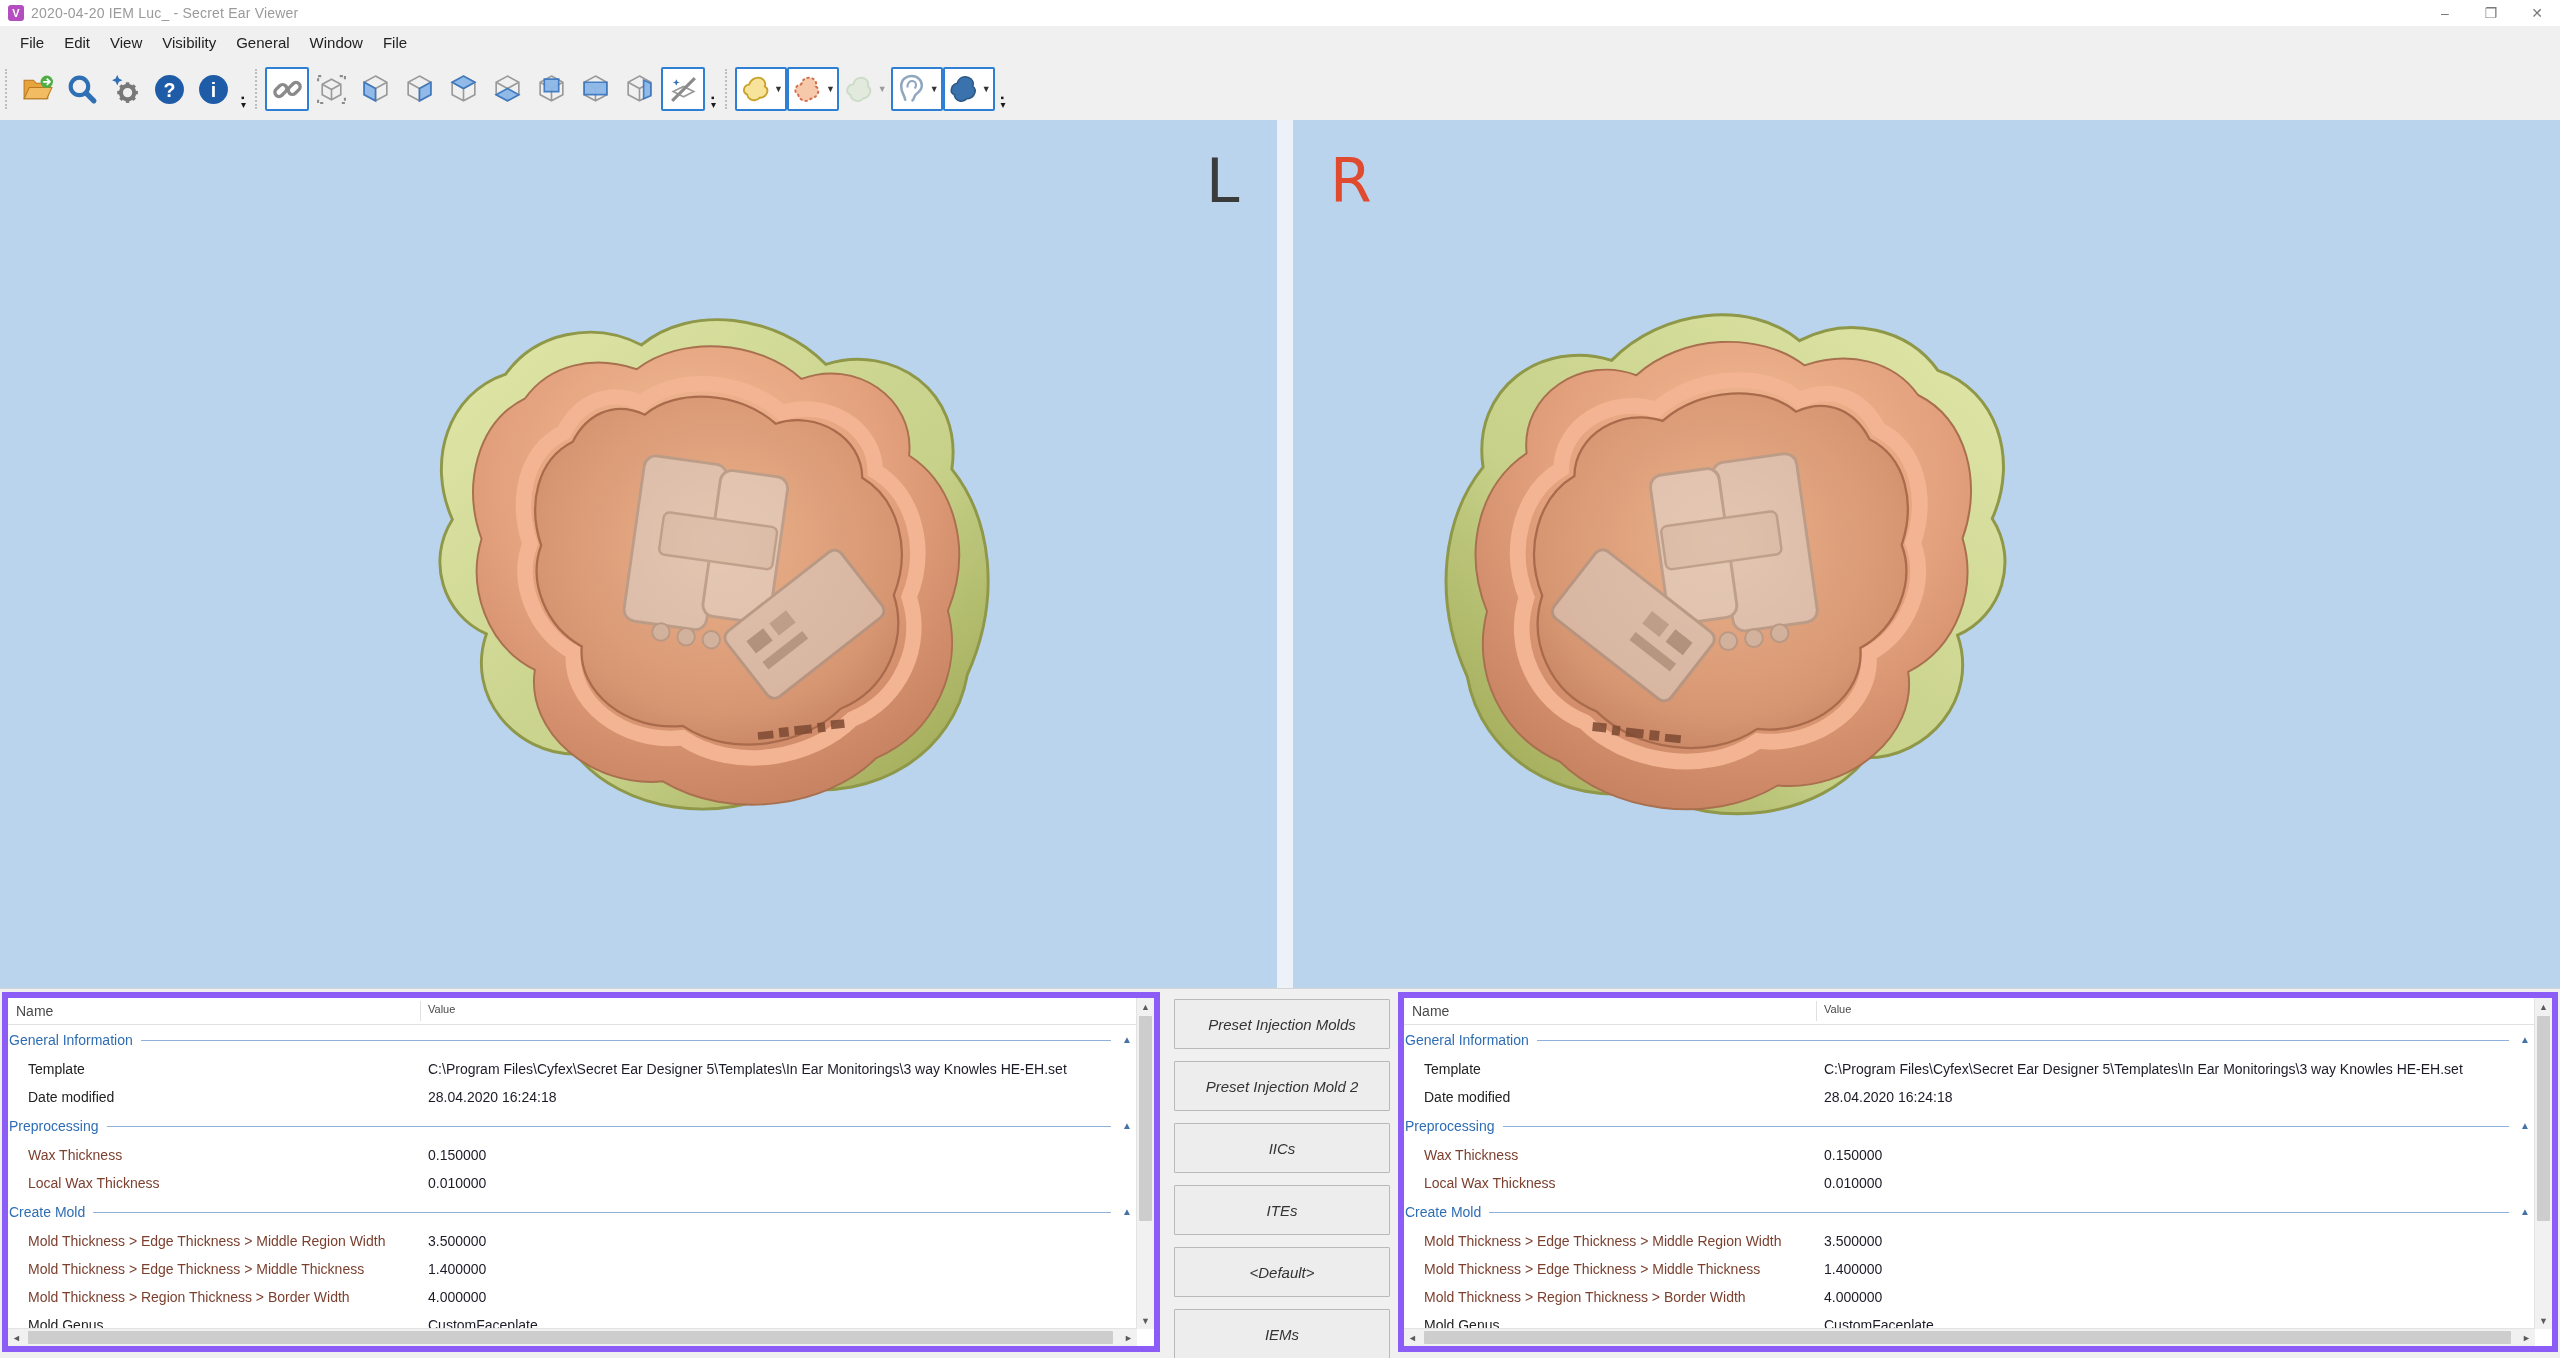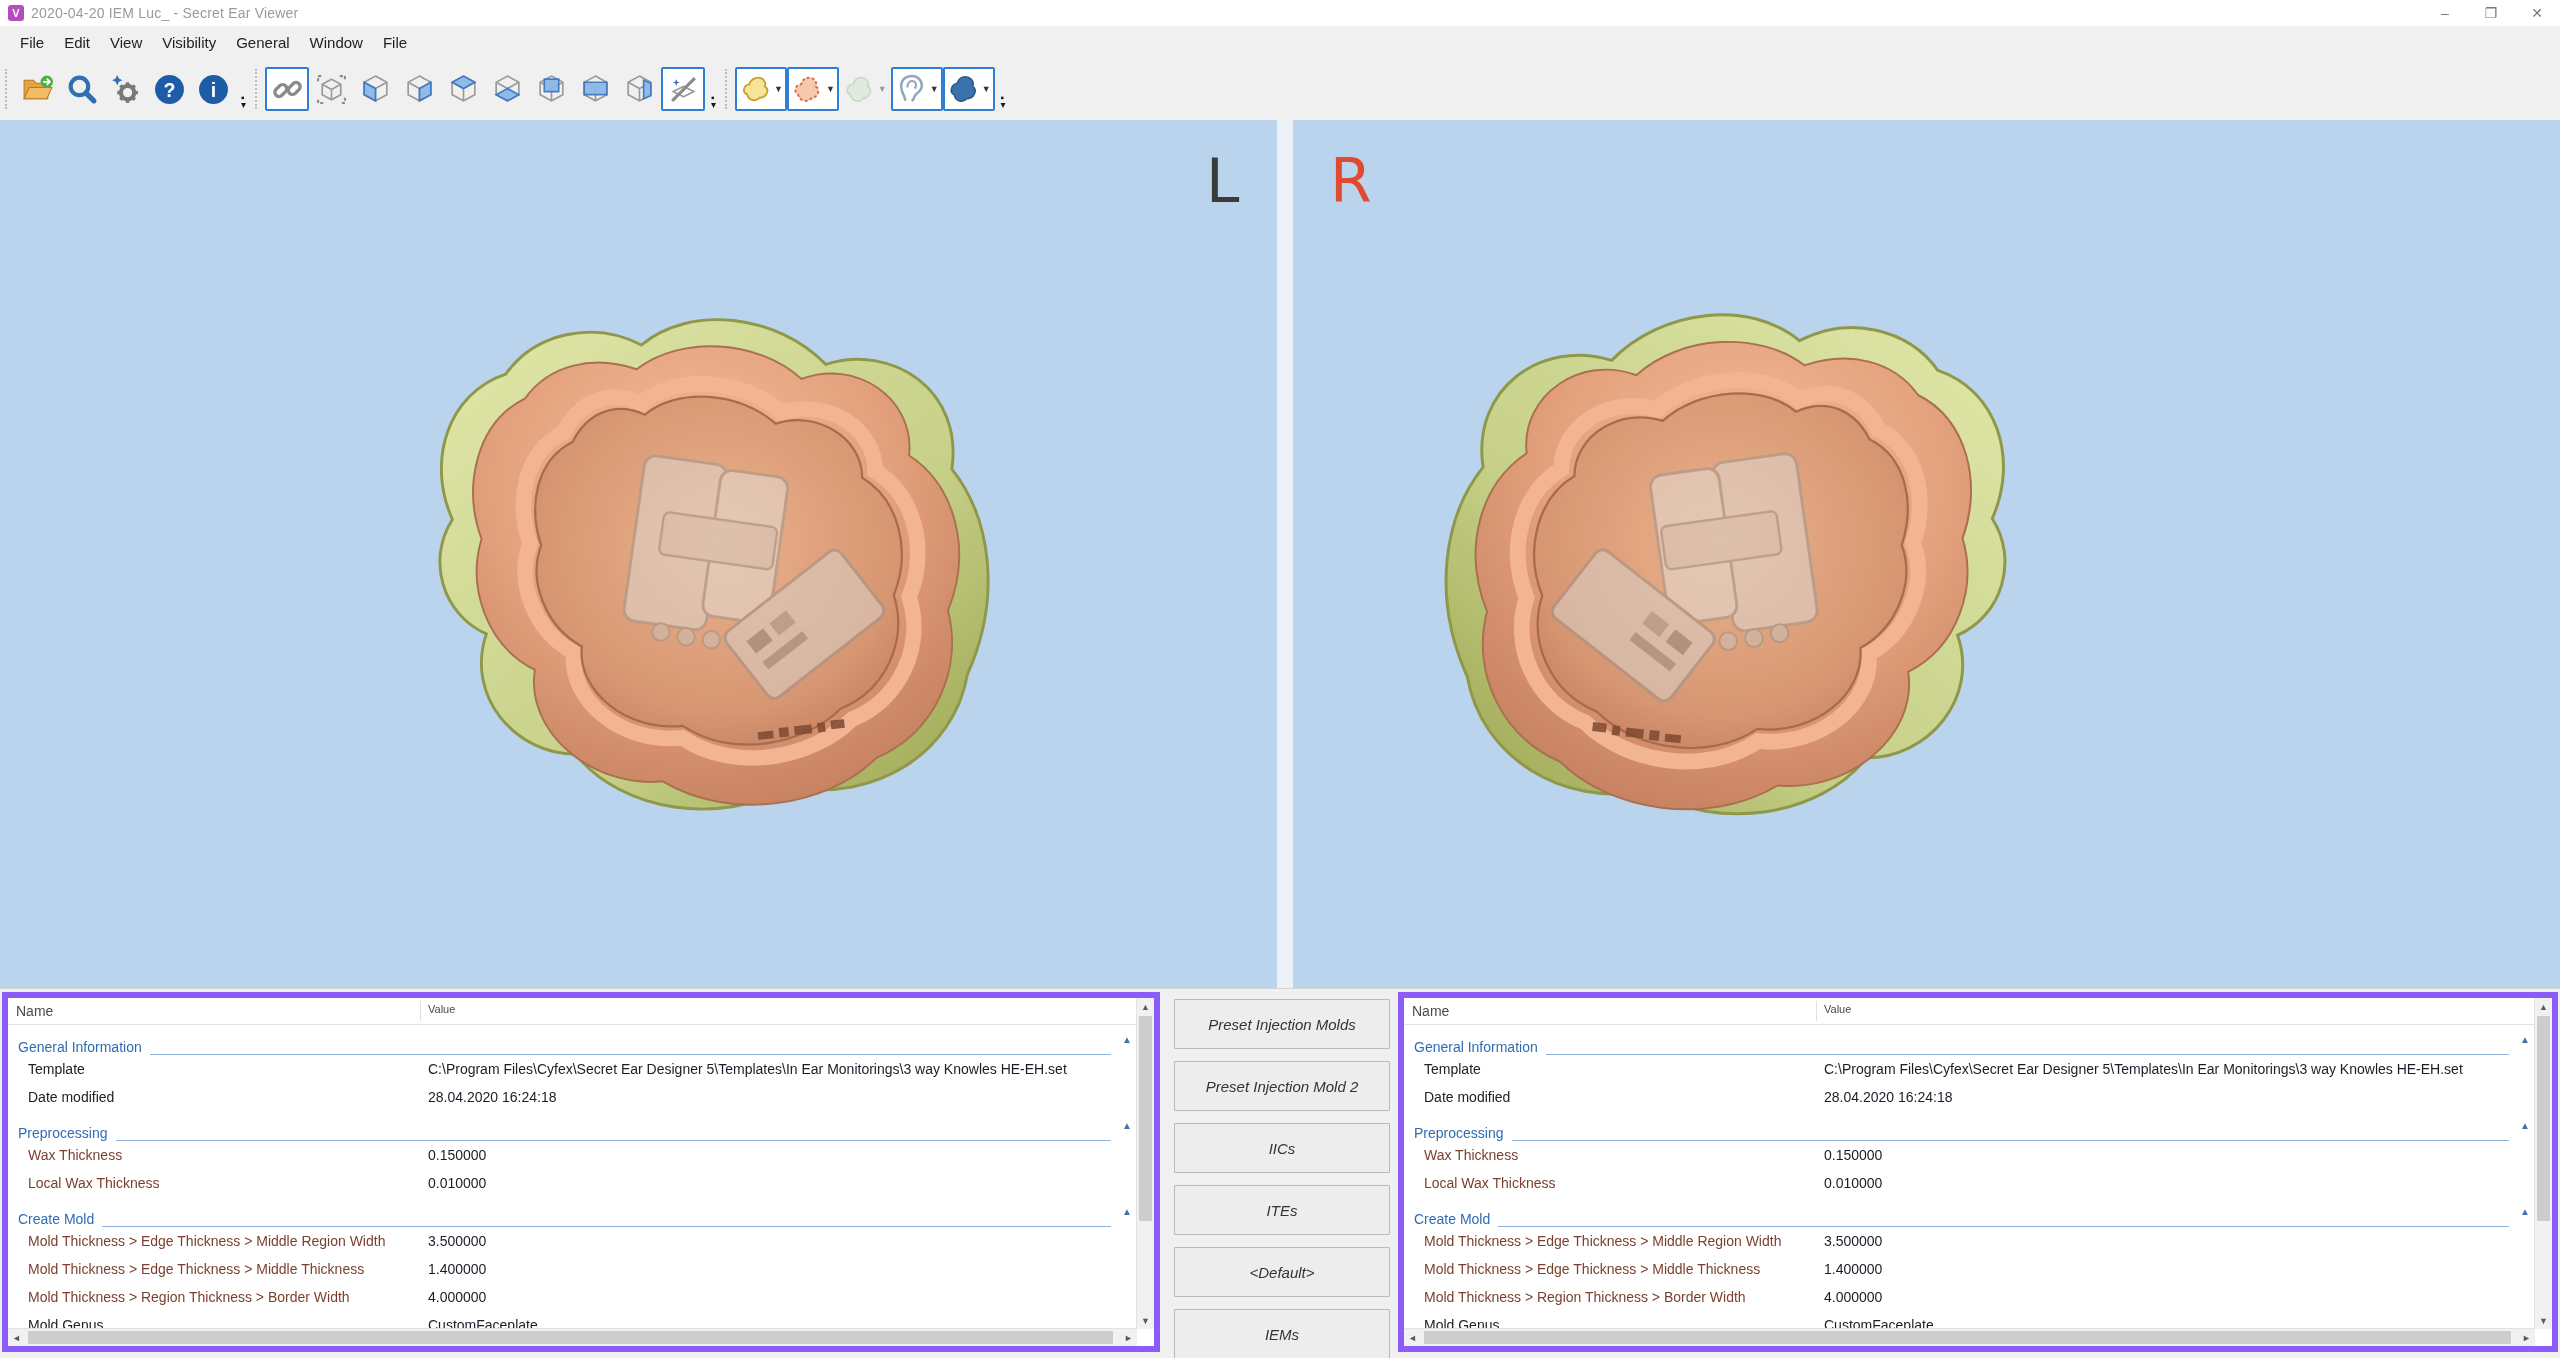--- a/index.html
+++ b/index.html
@@ -47,21 +47,21 @@
   .prop-table.right{left:1398px;width:1160px;}
   .pt-content{position:absolute;top:0;left:0;right:17px;bottom:17px;overflow:hidden;}
   .pt-head{height:26px;position:relative;border-bottom:1px solid #e2e2e2;}
   .pt-head .h-name{position:absolute;left:8px;top:5px;font-size:14px;color:#4a4a4a;}
   .pt-head .h-value{position:absolute;left:420px;top:5px;font-size:11px;color:#4a4a4a;}
   .pt-head .h-div{position:absolute;left:412px;top:3px;bottom:3px;width:1px;background:#e0e0e0;}
   .pt-row{height:28px;position:relative;}
   .pt-row .pt-name{position:absolute;left:20px;top:6px;font-size:14px;color:#222;white-space:nowrap;}
   .pt-row .pt-name.mod{color:#7b3f2e;}
   .pt-row .pt-value{position:absolute;left:420px;top:6px;font-size:14px;color:#1c1c28;white-space:nowrap;}
-  .pt-section{height:30px;position:relative;display:flex;align-items:flex-end;padding-left:10px;}
+  .pt-section{height:30px;position:relative;display:flex;align-items:center;padding-left:1px;}
   .pt-section .sec-label{font-size:14px;color:#2e6db4;white-space:nowrap;}
   .pt-section .sec-line{flex:1;border-top:1px solid #8fb0d8;margin:0 26px 0 8px;}
   .pt-section .sec-arrow{position:absolute;right:5px;top:9px;font-size:10px;color:#4472a8;}
   
   .vscroll{position:absolute;top:0;right:0;width:17px;bottom:17px;background:#f1f1f1;border-left:1px solid #e3e3e3;}
   .hscroll{position:absolute;left:0;right:17px;bottom:0;height:17px;background:#f1f1f1;border-top:1px solid #e3e3e3;}
   .sb-arrow{position:absolute;width:17px;height:17px;display:flex;align-items:center;justify-content:center;
     font-size:9px;color:#5a5a5a;}
   .vscroll .up{top:0;} .vscroll .down{bottom:0;}
   .hscroll .left{left:0;} .hscroll .right{right:0;}

